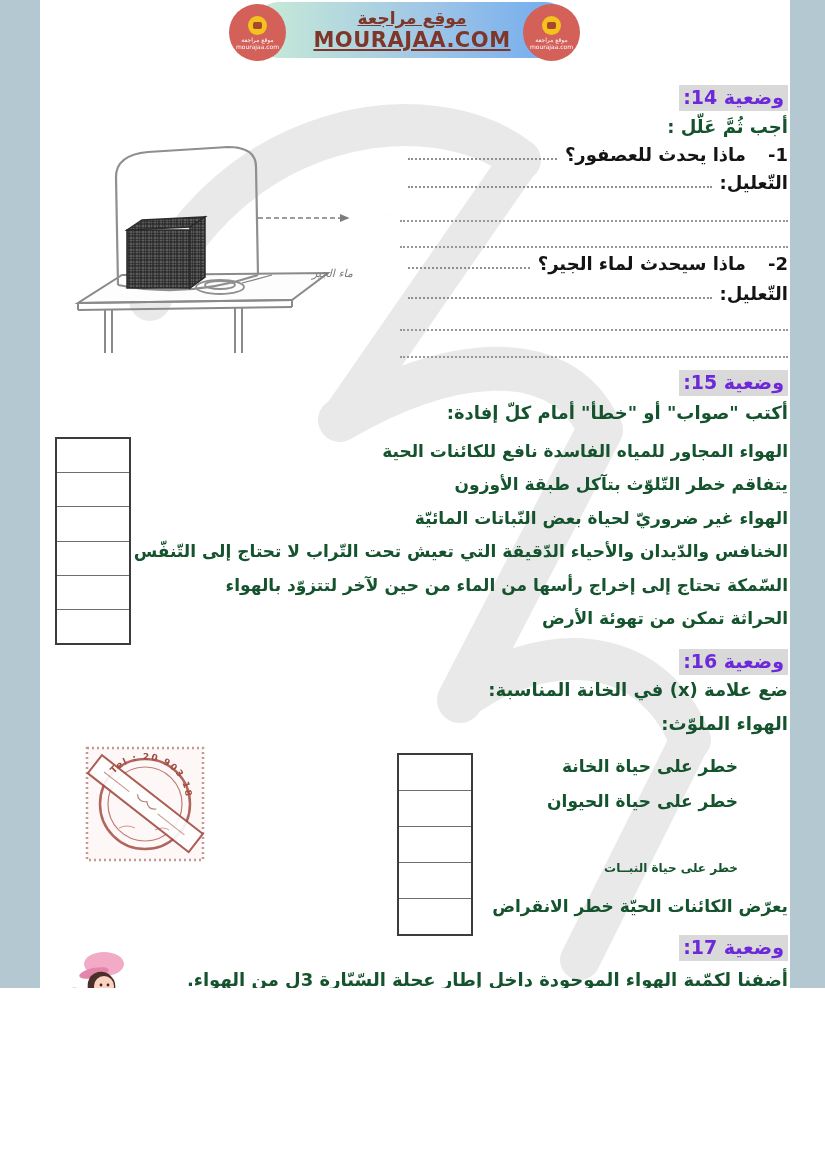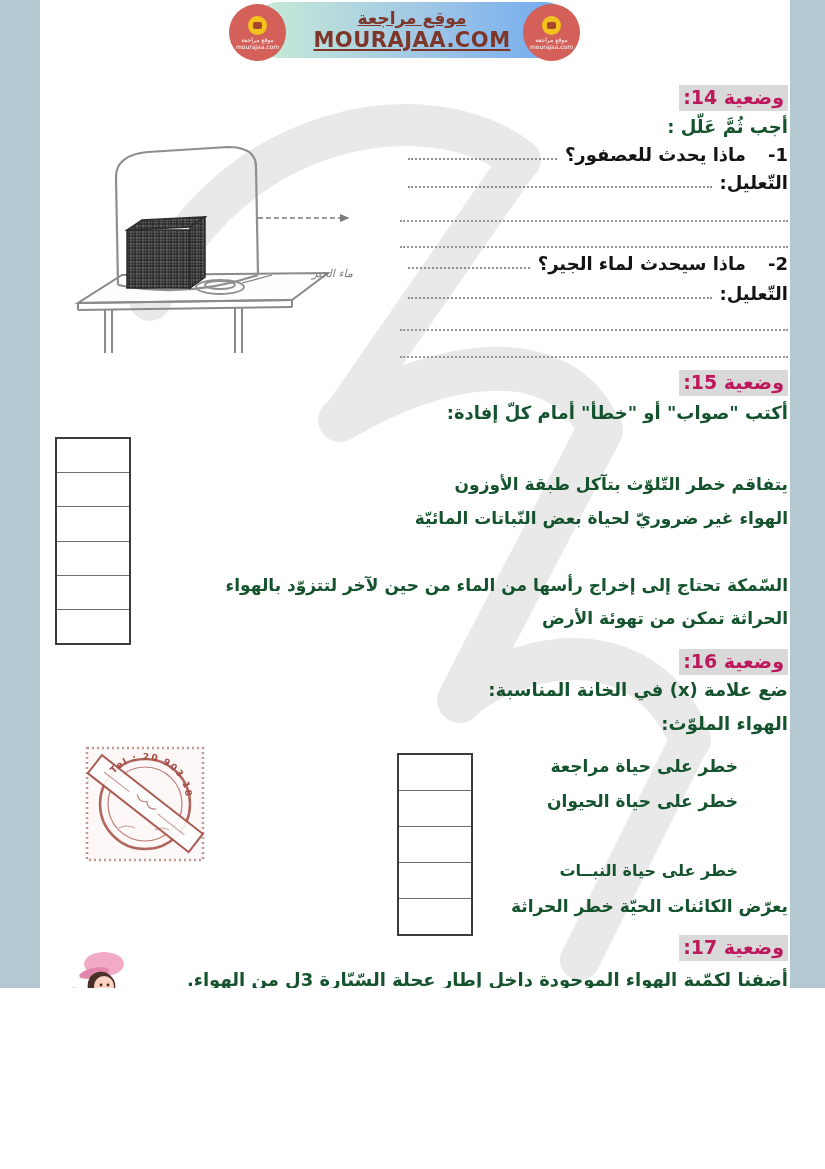--- a/index.html
+++ b/index.html
@@ -16,21 +16,21 @@
   .site-url{font-size:21px;font-weight:bold;color:#7d3628;text-decoration:underline;letter-spacing:.5px;line-height:24px;}
 
   .logo{position:absolute;width:57px;height:57px;border-radius:50%;background:#d4605a;
     display:flex;flex-direction:column;align-items:center;justify-content:center;}
   .logo-badge{width:19px;height:19px;border-radius:50%;background:#f3c21c;display:flex;align-items:center;justify-content:center;margin-bottom:1px;}
   .logo-badge span{width:9px;height:7px;background:#a8472f;border-radius:2px;display:block;}
   .logo-t1{font-size:6px;color:#fff;direction:rtl;line-height:7px;}
   .logo-t2{font-size:6px;color:#fff;line-height:7px;}
 
   
-  .sec-title{position:absolute;right:37px;direction:rtl;font-size:19px;font-weight:bold;color:#be185d;margin-left:36px;}
+  .sec-title{position:absolute;right:37px;direction:rtl;font-size:19px;font-weight:bold;color:#6d28d9;margin-left:36px;}
   .sec-title .hl{background:#d9d9d9;padding:1px 4px 3px 4px;}
   .rline{position:absolute;right:37px;direction:rtl;font-weight:bold;font-size:18px;color:#14532d;white-space:nowrap;}
   .row14{position:absolute;left:400px;right:37px;display:flex;direction:rtl;align-items:flex-end;
     font-weight:bold;font-size:18px;color:#141414;}
   .row14 .qnum{margin-left:22px;}
   .dots{flex:1;border-bottom:2px dotted #8f8f8f;margin:0 8px 5px 8px;min-width:24px;}
   .sep{position:absolute;height:0;border-bottom:2px dotted #979797;}
 
   
   .boxcol{position:absolute;width:72px;border:2px solid #3c3c3c;background:#fff;}
@@ -159,44 +159,46 @@
         <text x="252" y="152" text-anchor="end" direction="rtl">ماء الجير</text>
       </g>
     </svg>
   </div>
 
   <div class="sec-title" style="top:371px;">
     <span class="hl">وضعية 15:</span>
   </div>
   <div class="rline" style="top:402px;">أكتب "صواب" أو "خطأ" أمام كلّ إفادة:</div>
 
+  <div class="rline" style="top:441px;font-size:17px;">الهواء المجاور للمياه الفاسدة نافع للكائنات الحية</div>
   <div class="rline" style="top:474px;font-size:17px;">يتفاقم خطر التّلوّث بتآكل طبقة الأوزون</div>
   <div class="rline" style="top:508px;font-size:17px;">الهواء غير ضروريّ لحياة بعض النّباتات المائيّة</div>
+  <div class="rline" style="top:541px;font-size:17px;">الخنافس والدّيدان والأحياء الدّقيقة التي تعيش تحت التّراب لا تحتاج إلى التّنفّس</div>
   <div class="rline" style="top:575px;font-size:17px;">السّمكة تحتاج إلى إخراج رأسها من الماء من حين لآخر لتتزوّد بالهواء</div>
   <div class="rline" style="top:608px;font-size:17px;">الحراثة تمكن من تهوئة الأرض</div>
 
   <div class="boxcol c15" style="left:55px;top:437px;">
     <div class="cell"></div>
     <div class="cell"></div>
     <div class="cell"></div>
     <div class="cell"></div>
     <div class="cell"></div>
     <div class="cell"></div>
   </div>
 
   <div class="sec-title" style="top:650px;padding-left:19px;">
     <span class="hl">وضعية 16:</span>
   </div>
   <div class="rline" style="top:679px;">ضع علامة (x) في الخانة المناسبة:</div>
   <div class="rline" style="top:713px;">الهواء الملوّث:</div>
 
-  <div class="rline" style="top:756px;right:87px;font-size:17px;">خطر على حياة مراجعة</div>
+  <div class="rline" style="top:756px;right:87px;font-size:17px;">خطر على حياة الخانة</div>
   <div class="rline" style="top:791px;right:87px;font-size:17px;">خطر على حياة الحيوان</div>
-  <div class="rline" style="top:861px;right:87px;font-size:16px;margin-left:23px;">خطر على حياة النبــات</div>
-  <div class="rline" style="top:896px;right:37px;font-size:17px;">يعرّض الكائنات الحيّة خطر الحراثة</div>
+  <div class="rline" style="top:861px;right:87px;font-size:12px;margin-left:23px;">خطر على حياة النبــات</div>
+  <div class="rline" style="top:896px;right:37px;font-size:17px;">يعرّض الكائنات الحيّة خطر الانقراض</div>
 
   <div class="boxcol c16" style="left:397px;top:753px;">
     <div class="cell"></div>
     <div class="cell"></div>
     <div class="cell"></div>
     <div class="cell"></div>
     <div class="cell"></div>
   </div>
 
   <div class="stampwrap">

